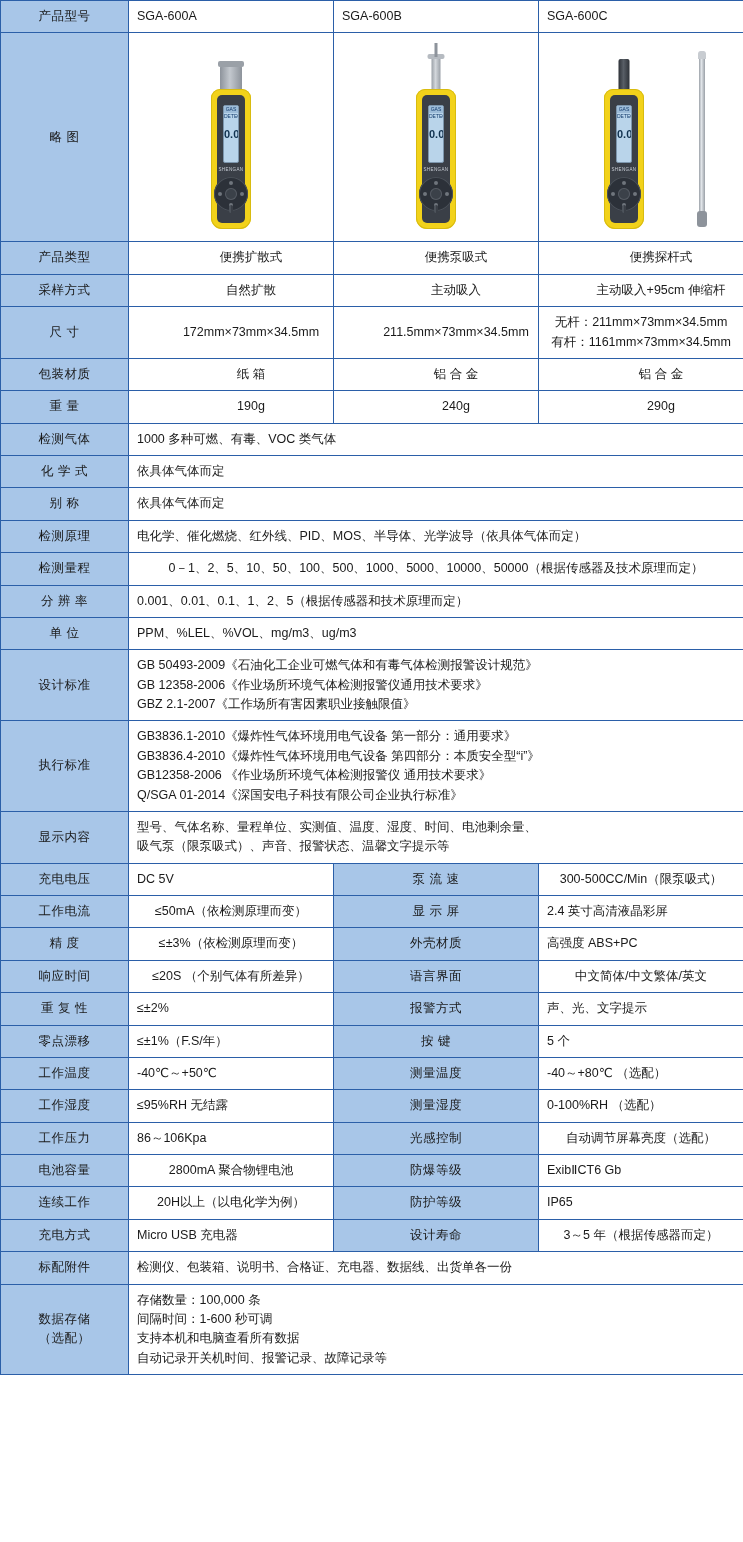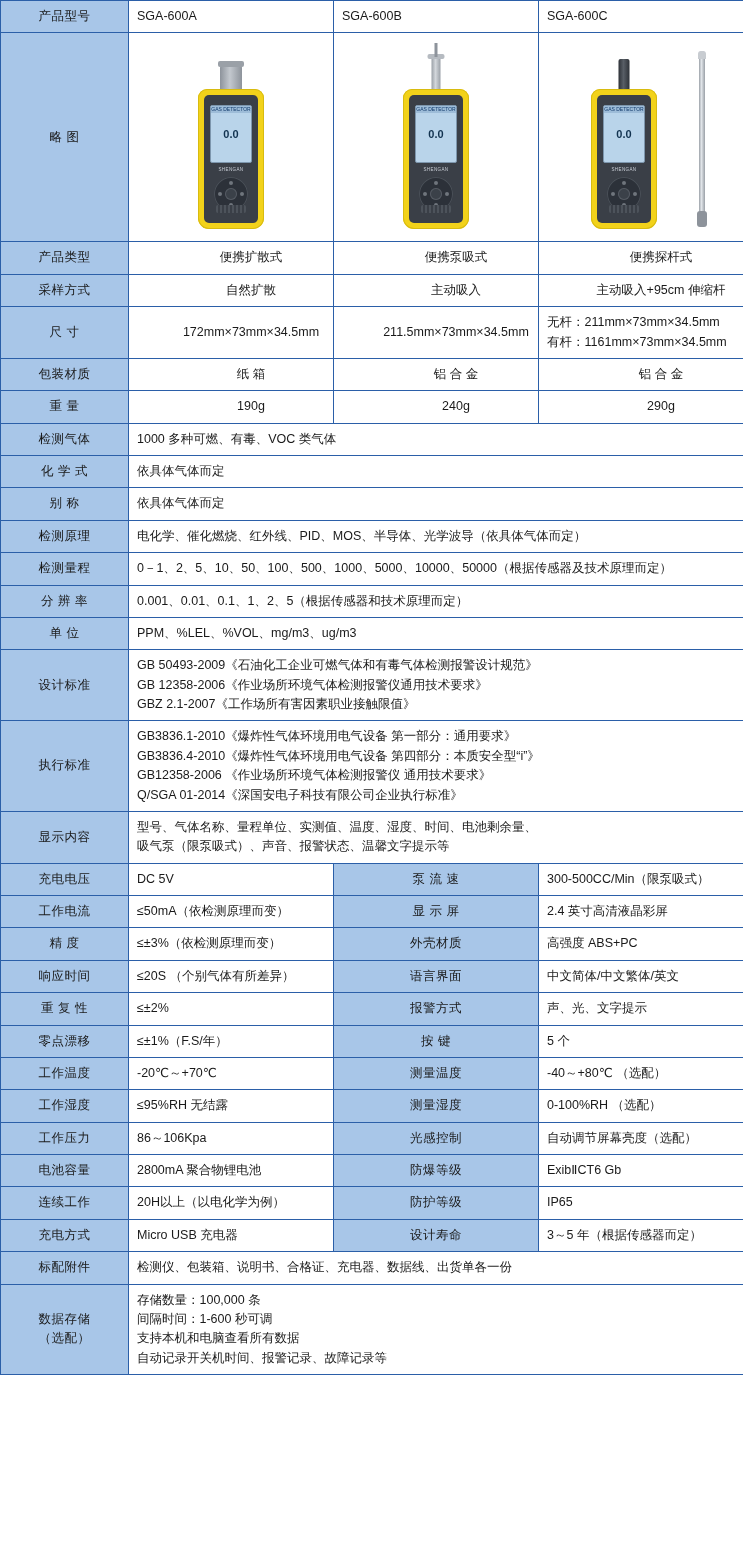--- a/index.html
+++ b/index.html
@@ -49,34 +49,34 @@
     font-size:13px;
     color:#1a1a1a;
   }
   .imgcell{
     background:#ffffff;
     height:196px;
     text-align:center;
     padding:0;
   }
   .multi div{white-space:nowrap;}
-  .tiny{font-size:11.5px;}
+  .tiny{font-size:11.5px;text-align:center;}
 
   
   .dev-wrap{
     position:relative;
     width:100%;
     height:196px;
     display:flex;
     align-items:flex-end;
     justify-content:center;
   }
   .dev{
     position:relative;
-    width:66px;
+    width:40px;
     height:140px;
     background:#f2d21a;
     border-radius:9px 9px 11px 11px;
     box-shadow:inset 0 0 0 1px #d8bb10;
     margin-bottom:6px;
   }
   .dev .face{
     position:absolute;
     left:6px;right:6px;top:6px;bottom:6px;
     background:#3a3f47;
@@ -405,21 +405,21 @@
       <td class="val">声、光、文字提示</td>
     </tr>
     <tr>
       <td class="lbl">零点漂移</td>
       <td class="val">≤±1%（F.S/年）</td>
       <td class="lbl2">按        键</td>
       <td class="val">5 个</td>
     </tr>
     <tr>
       <td class="lbl">工作温度</td>
-      <td class="val">-20℃～+70℃</td>
+      <td class="val">-40℃～+50℃</td>
       <td class="lbl2">测量温度</td>
       <td class="val">-40～+80℃ （选配）</td>
     </tr>
     <tr>
       <td class="lbl">工作湿度</td>
       <td class="val">≤95%RH 无结露</td>
       <td class="lbl2">测量湿度</td>
       <td class="val">0-100%RH （选配）</td>
     </tr>
     <tr>

